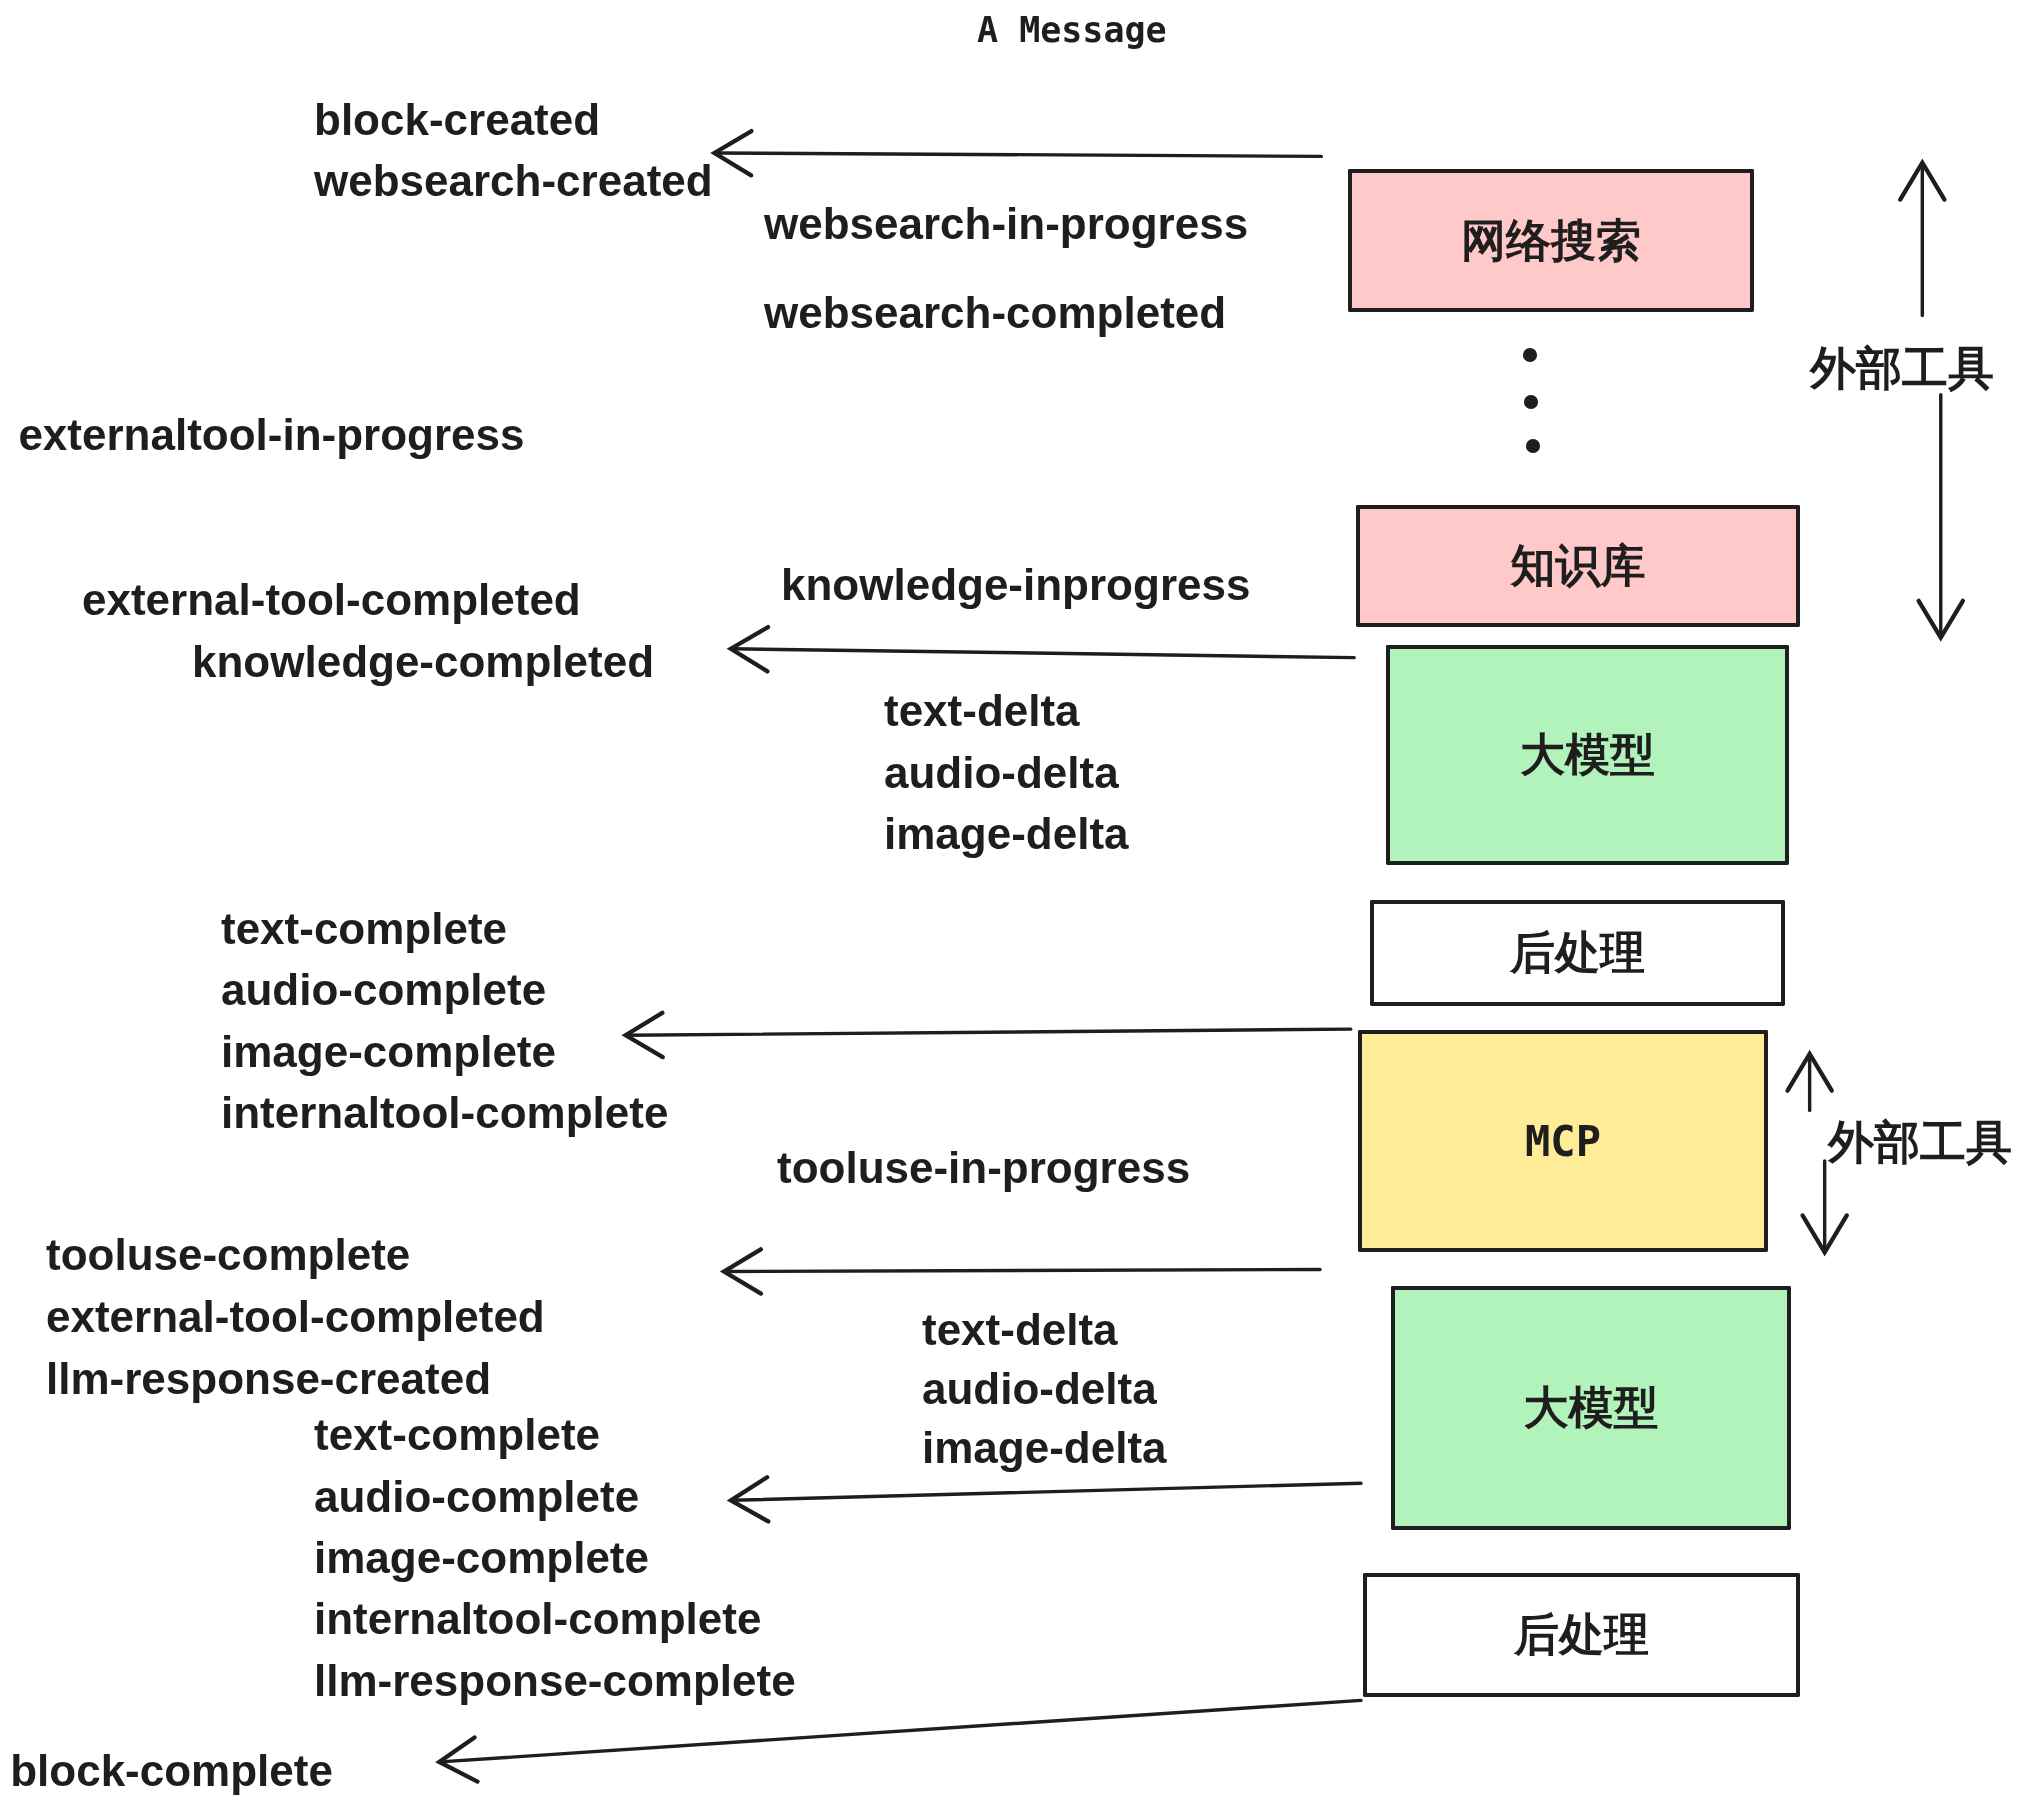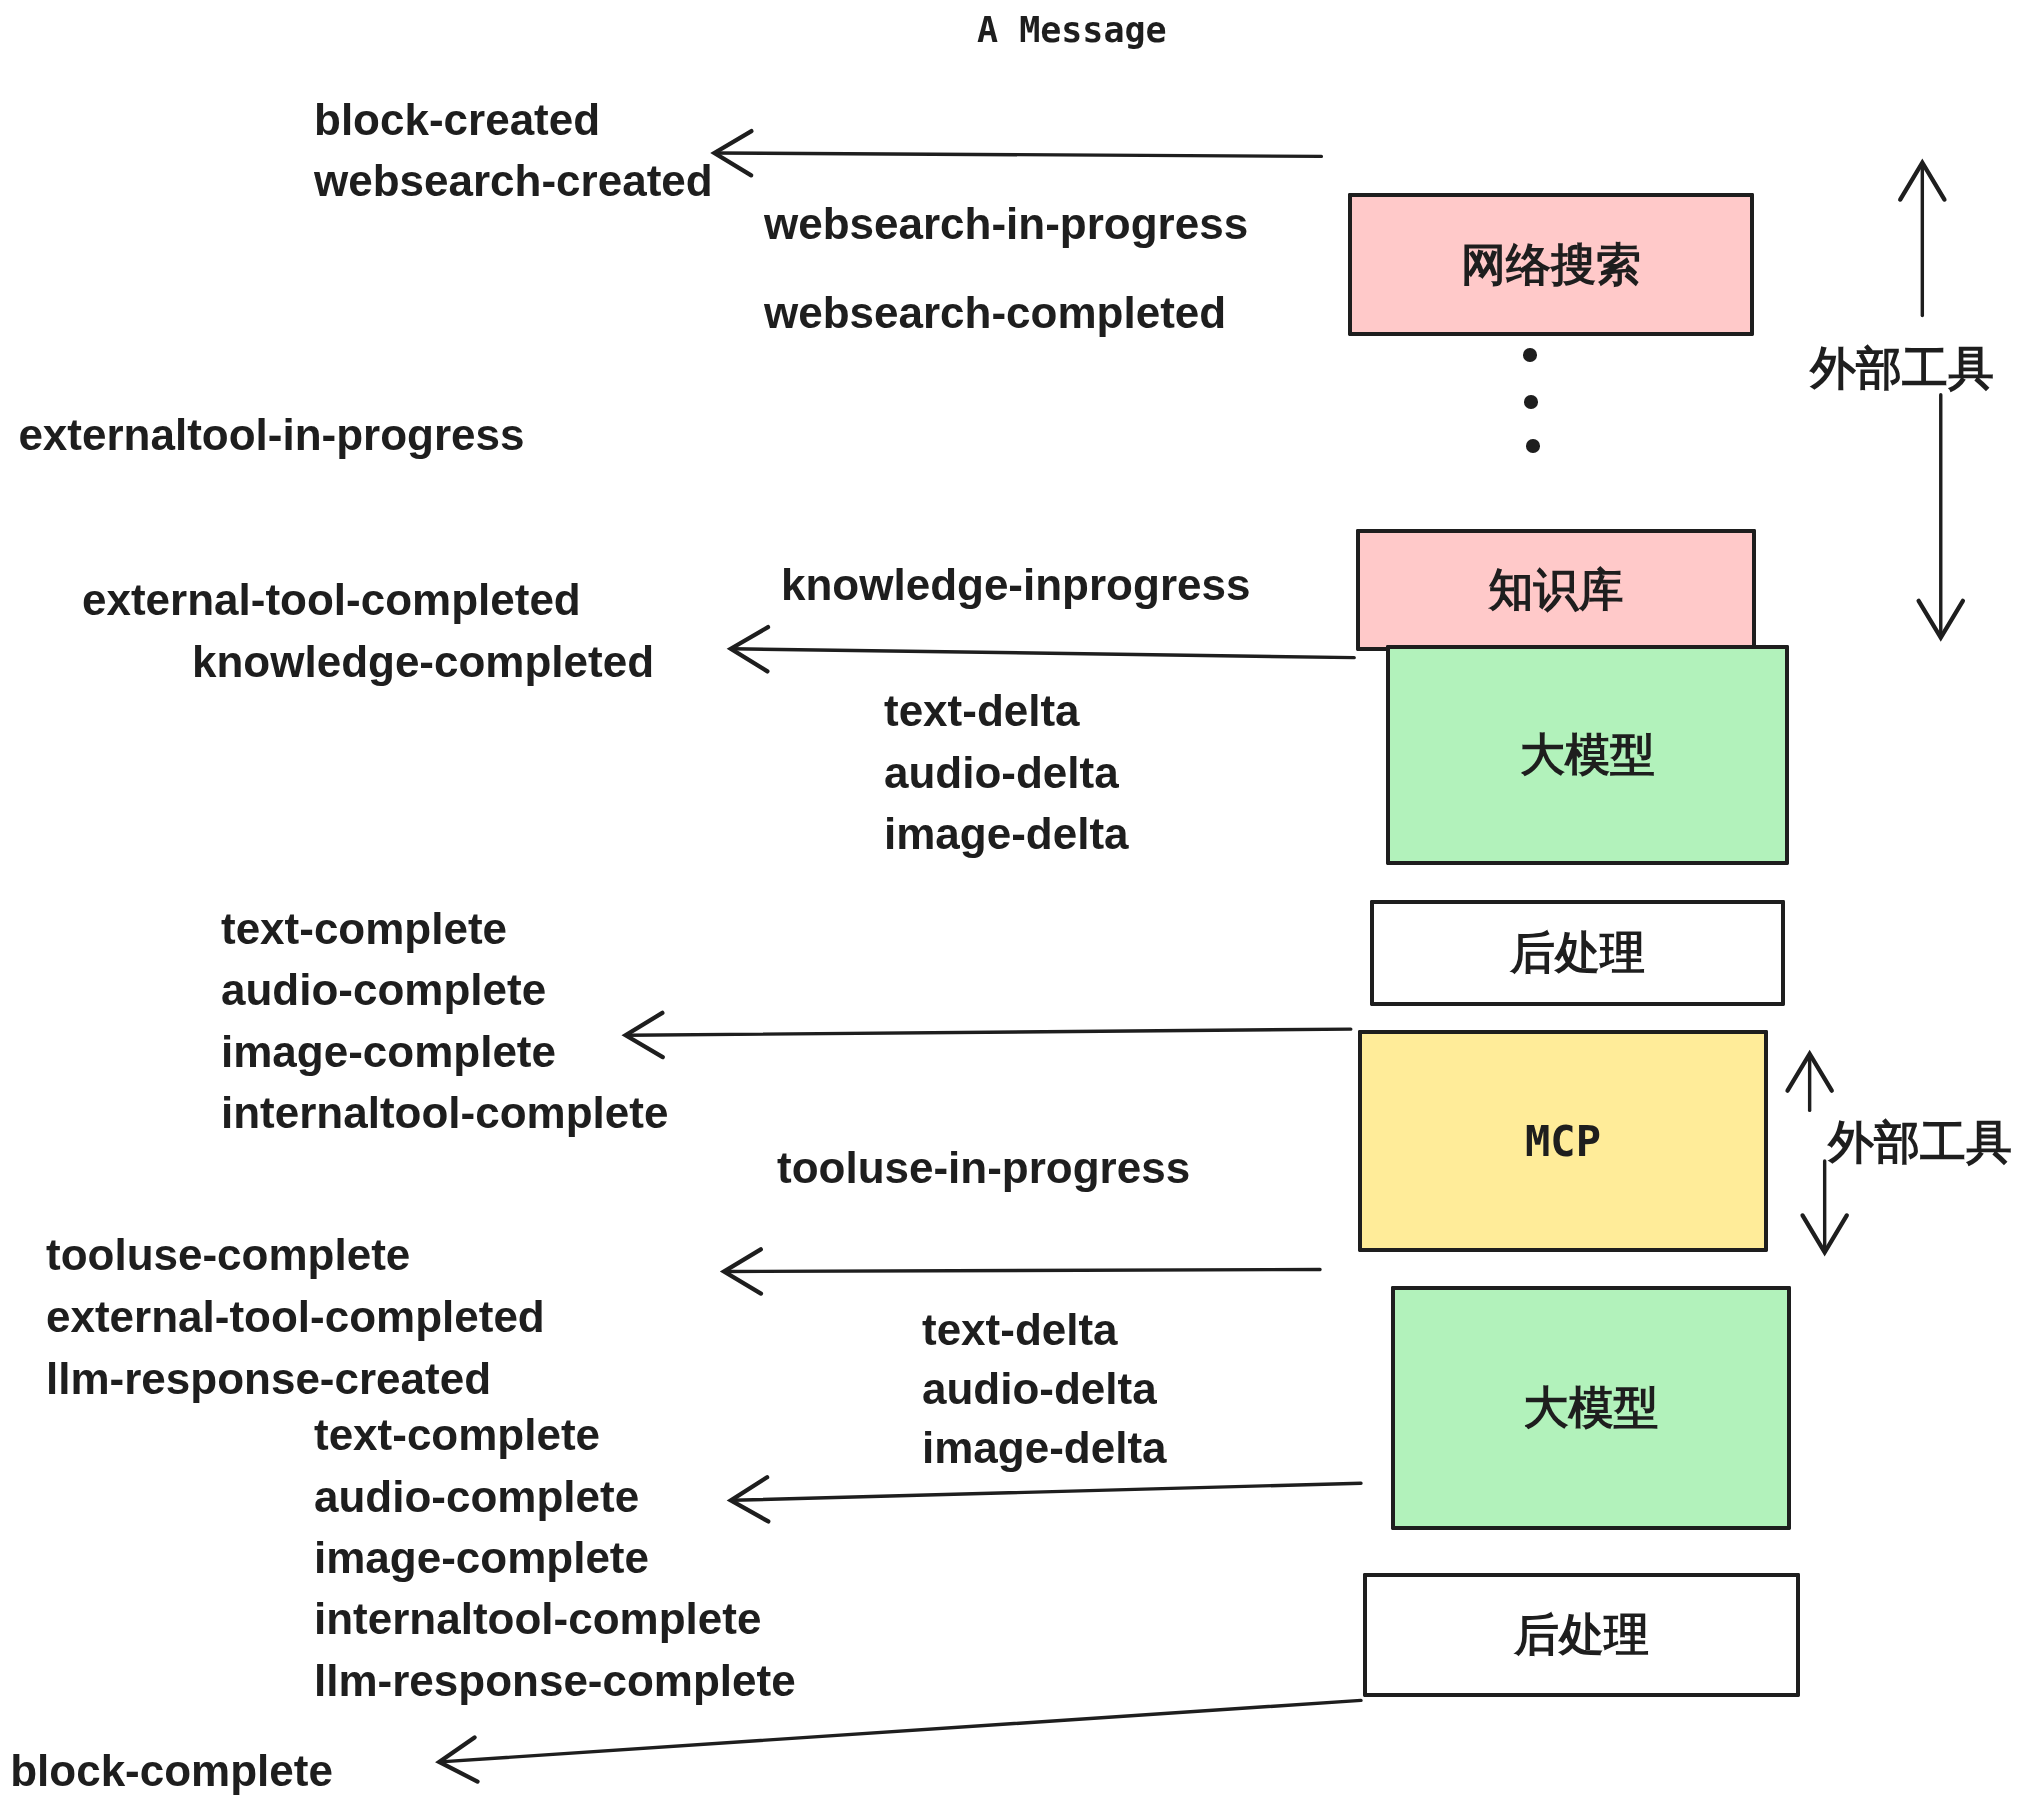--- a/index.html
+++ b/index.html
@@ -5,21 +5,21 @@
   html,body{margin:0;padding:0;background:#ffffff;}
   #page{position:relative;width:2035px;height:1796px;background:#ffffff;overflow:hidden;
         font-family:"DejaVu Sans",sans-serif;color:#1e1e1e;}
   .title{position:absolute;left:977px;top:9.6px;font-family:"DejaVu Sans Mono",monospace;
          font-size:35px;font-weight:bold;white-space:nowrap;}
   .event{position:absolute;font-family:Liberation Sans, sans-serif;font-size:44px;
          font-weight:bold;line-height:1.05;white-space:nowrap;color:#1e1e1e;}
   .stage{position:absolute;border:4.8px solid #1e1e1e;border-radius:1.4px;
          display:flex;align-items:center;justify-content:center;
          font-size:45px;font-weight:600;color:#1e1e1e;box-sizing:border-box;white-space:nowrap;}
-  .stage.pink{background:#ffc9c9;margin-top:24px;}
+  .stage.pink{background:#ffc9c9;}
   .stage.green{background:#b2f2bb;margin-left:32px;}
   .stage.yellow{background:#ffec99;}
   .stage.white{background:#ffffff;}
   .stage.mono-label{font-family:"DejaVu Sans Mono",monospace;font-weight:bold;font-size:42px;}
   .side-label{position:absolute;font-size:46px;font-weight:600;white-space:nowrap;color:#1e1e1e;}
   .dot{position:absolute;width:13.7px;height:13.7px;border-radius:50%;background:#1e1e1e;}
   svg.overlay{position:absolute;left:0;top:0;pointer-events:none;}
   svg.overlay line{stroke:#1e1e1e;stroke-width:5;stroke-linecap:round;}
 </style>
 </head>
@@ -54,21 +54,21 @@
   <div class="event" style="left:922px;top:1425px">image-delta</div>
   <div class="event" style="left:314px;top:1474px">audio-complete</div>
   <div class="event" style="left:314px;top:1535px">image-complete</div>
   <div class="event" style="left:314px;top:1596px">internaltool-complete</div>
   <div class="event" style="left:314px;top:1658px">llm-response-complete</div>
   <div class="event" style="left:10.2px;top:1748px">block-complete</div>
 
   <div class="stage pink" style="left:1348px;top:169px;width:406px;height:143px">
       <span>网络搜索</span>
     </div>
-  <div class="stage pink" style="left:1356px;top:505px;width:400px;height:122px">
+  <div class="stage pink" style="left:1356px;top:505px;width:444px;height:122px">
       <span>知识库</span>
     </div>
   <div class="stage green" style="left:1354px;top:645px;width:403px;height:220px">
       <span>大模型</span>
     </div>
   <div class="stage white" style="left:1370px;top:900px;width:415px;height:106px">
       <span>后处理</span>
     </div>
   <div class="stage yellow mono-label" style="left:1358px;top:1030px;width:410px;height:222px">
       <span>MCP</span>

